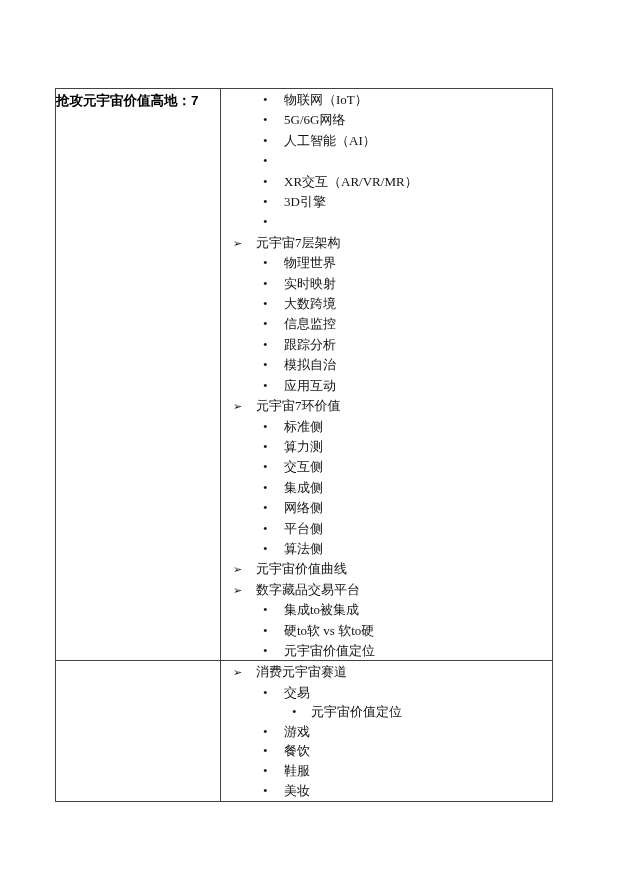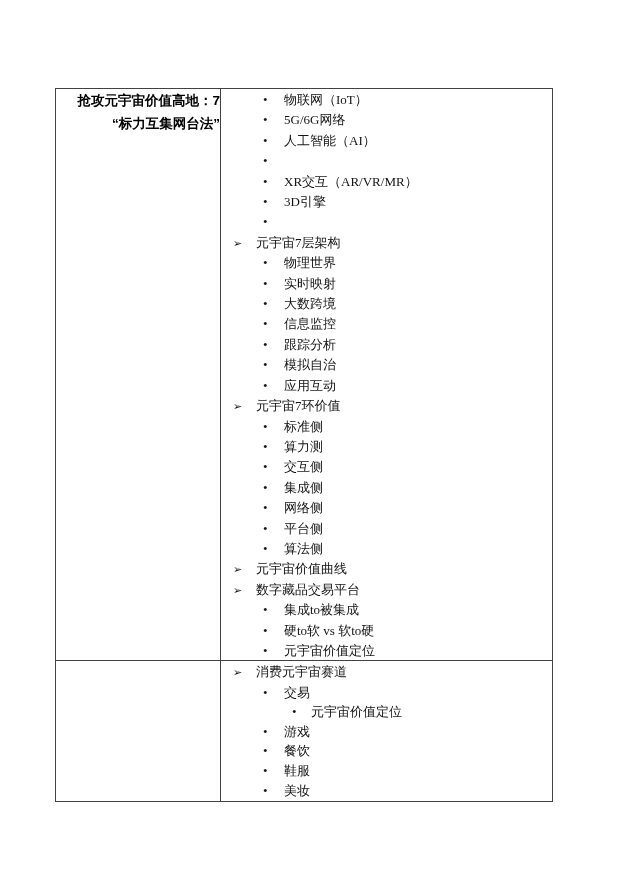--- a/index.html
+++ b/index.html
@@ -24,21 +24,21 @@
     flex-direction: column;
     background: #ffffff;
   }
   .t-row { display: flex; width: 100%; }
   .t-row.r1 { height: 572px; border-bottom: 1.5px solid #424242; }
   .t-row.r2 { flex: 1; }
   .cell-left {
     width: 165px;
     flex: none;
     border-right: 1.5px solid #424242;
-    text-align: right;
+    text-align: left;
     padding-top: 1px;
   }
   .cell-right {
     flex: 1;
     padding-top: 1px;
     overflow: hidden;
   }
   .title-line {
     font-family: "Liberation Sans", "DejaVu Sans", sans-serif;
     font-weight: 700;
@@ -82,21 +82,20 @@
   }
   .wm-logo { display: inline-block; }
 </style>
 </head>
 <body>
 
 <div class="doc-table">
   <div class="t-row r1">
     <div class="cell-left">
       <div class="title-line">抢攻元宇宙价值高地：7</div>
-      <div class="title-line">“标力互集网台法”</div>
     </div>
     <div class="cell-right">
         <div class="li lv2">
           <span class="bullet">•</span>
           <span class="txt">物联网（IoT）</span>
         </div>
         <div class="li lv2">
           <span class="bullet">•</span>
           <span class="txt">5G/6G网络</span>
         </div>

